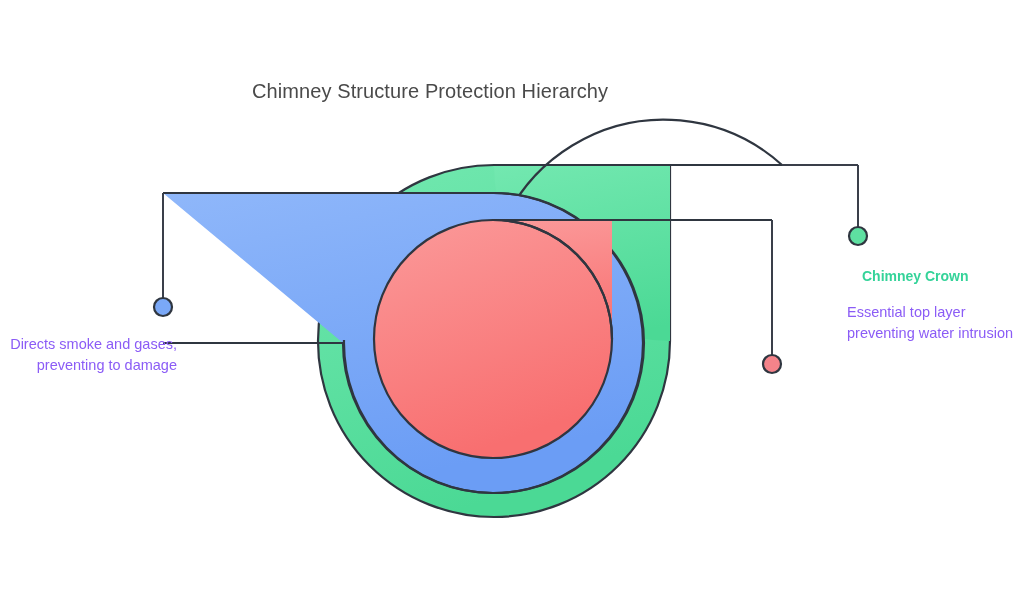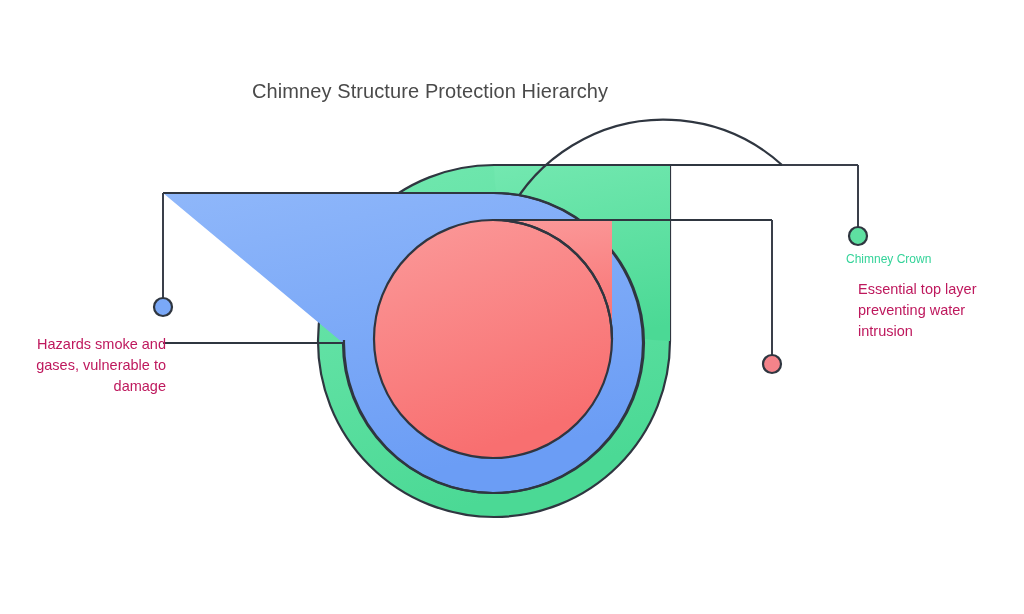--- a/index.html
+++ b/index.html
@@ -35,31 +35,31 @@
     text-align: center;
     font-size: 20px;
     font-weight: 400;
     color: #4a4a4a;
     letter-spacing: 0.1px;
   }
   .label-block {
     position: absolute;
   }
   .label-title {
-    font-size: 12px;
-    font-weight: normal;
+    font-size: 14px;
+    font-weight: bold;
     line-height: 1.25;
-    margin: 0;
+    margin: 16px;
   }
   .label-desc {
     font-size: 14.5px;
     font-weight: 400;
-    color: #be185d;
+    color: #8b5cf6;
     line-height: 1.45;
-    margin: 12px;
+    margin: 1px;
     margin-top: 12px;
   }
   
   #label-flue-liner {
     left: 0px;
     top: 322px;
     width: 178px;
     text-align: right;
   }
   #label-flue-liner .label-title { color: #4b8df8; }
@@ -144,21 +144,21 @@
 
     <g>
       <path d="M 772 220 L 772 356" fill="none" stroke="#3a3f4a" stroke-width="2"></path>
       <circle cx="772" cy="364" r="9" fill="#f4838a" stroke="#2f3640" stroke-width="2.2"></circle>
     </g>
   </svg>
 
   <div class="title">Chimney Structure Protection Hierarchy</div>
 
   <div class="label-block" id="label-flue-liner">
-    <p class="label-desc">Hazards smoke and gases, vulnerable to damage</p>
+    <p class="label-desc">Directs smoke and gases, preventing to damage</p>
   </div>
 
   <div class="label-block" id="label-chimney-crown">
     <p class="label-title">Chimney Crown</p>
     <p class="label-desc">Essential top layer preventing water intrusion</p>
   </div>
 
   <div class="label-block" id="label-safety-hazards">
   </div>
 

